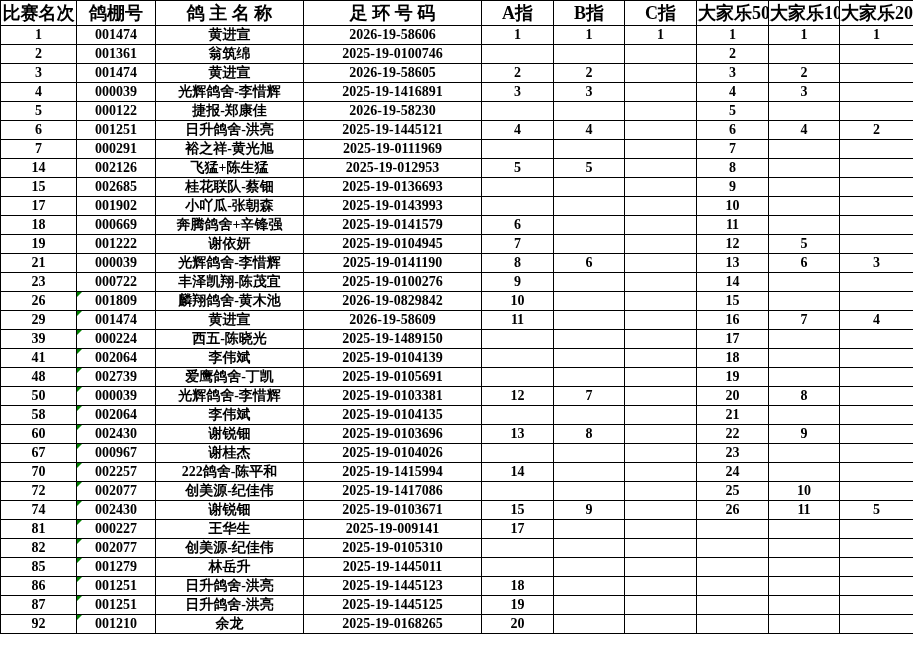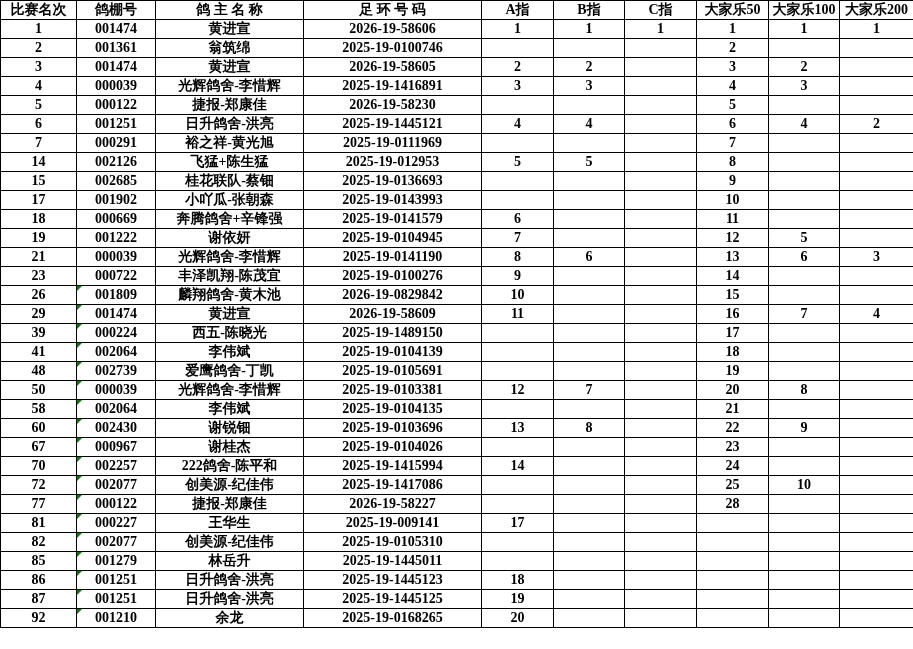--- a/index.html
+++ b/index.html
@@ -27,21 +27,21 @@
     font-family: "Liberation Serif", "DejaVu Serif", serif;
     font-size: 14px;
     font-weight: bold;
     color: #000000;
     white-space: nowrap;
     overflow: hidden;
     position: relative;
     background: #ffffff;
   }
   table.sheet th {
-    font-size: 14px;
+    font-size: 18px;
   }
   td.hl {
     background: #ffff00;
   }
   .flag-tri {
     position: absolute;
     top: 0;
     left: 0;
     width: 0;
     height: 0;
@@ -375,30 +375,30 @@
         <td>创美源-纪佳伟</td>
         <td>2025-19-1417086</td>
         <td></td>
         <td></td>
         <td></td>
         <td class="hl">25</td>
         <td class="hl">10</td>
         <td></td>
       </tr>
       <tr>
-        <td>77</td>
-        <td><span class="flag-tri"></span>000122</td>
-        <td>捷报-郑康佳</td>
-        <td>2026-19-58227</td>
-        <td></td>
-        <td></td>
-        <td></td>
-        <td class="hl">28</td>
-        <td></td>
-        <td></td>
+        <td>74</td>
+        <td><span class="flag-tri"></span>002430</td>
+        <td>谢锐钿</td>
+        <td>2025-19-0103671</td>
+        <td class="hl">15</td>
+        <td class="hl">9</td>
+        <td></td>
+        <td class="hl">26</td>
+        <td class="hl">11</td>
+        <td class="hl">5</td>
       </tr>
       <tr>
         <td>81</td>
         <td><span class="flag-tri"></span>000227</td>
         <td>王华生</td>
         <td>2025-19-009141</td>
         <td class="hl">17</td>
         <td></td>
         <td></td>
         <td></td>

